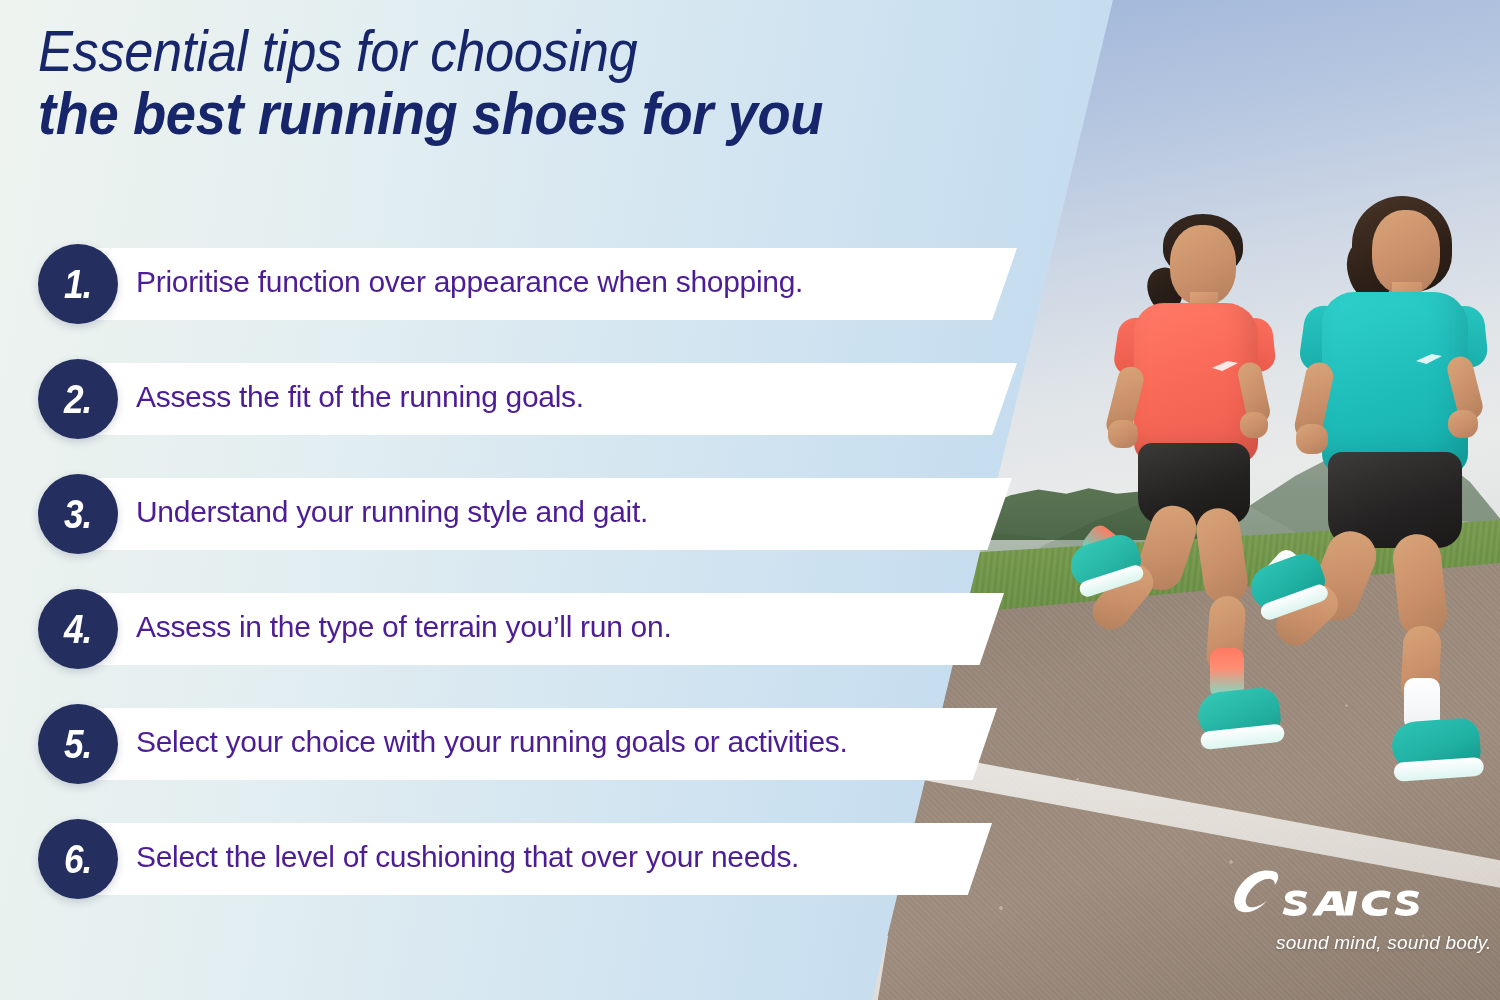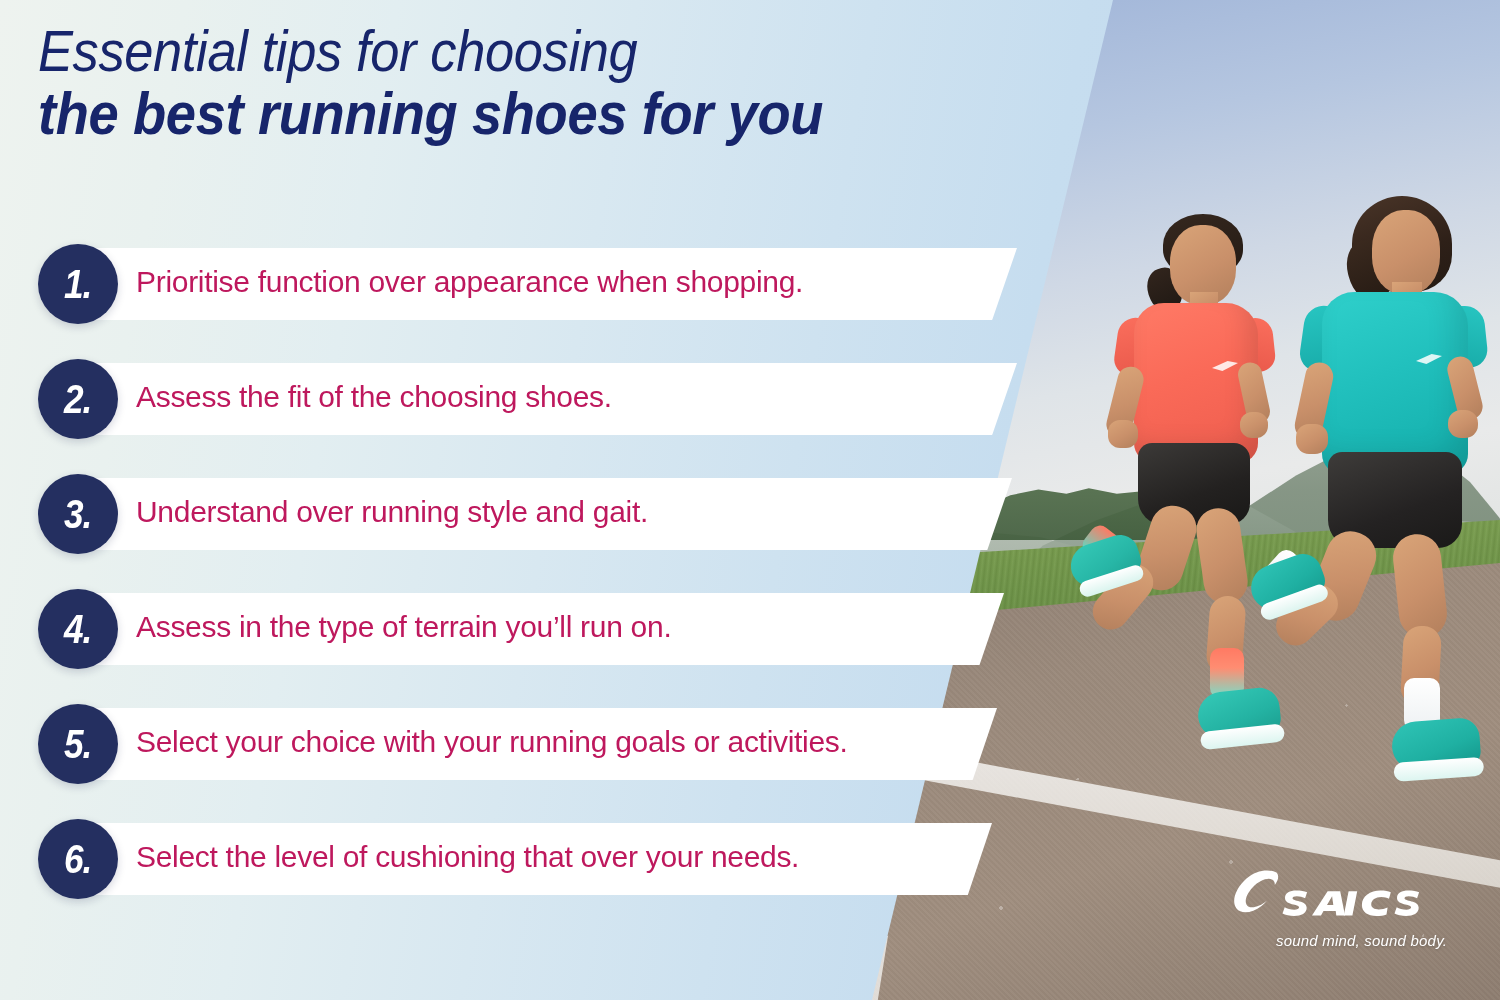--- a/index.html
+++ b/index.html
@@ -253,34 +253,34 @@
     font-size:40px;
     font-weight:bold;
     font-style:italic;
     letter-spacing:-1px;
     transform:scaleX(.88);
     line-height:1;
   }
   .tip-text {
     position:absolute; left:136px; top:0; height:68px;
     display:flex; align-items:center;
-    color:#be185d;
+    color:#4c1d95;
     font-size:30px;
     font-weight:400;
     letter-spacing:-0.3px;
     white-space:nowrap;
     z-index:1;
   }
 
   
   .brand { position:absolute; left:1228px; top:866px; width:250px; height:100px; }
   .brand-mark { position:absolute; left:0; top:0; }
   .brand-tag {
     position:absolute; left:48px; top:66px;
-    color:#ffffff; font-size:15px; font-style:italic;
+    color:#ffffff; font-size:19px; font-style:italic;
     letter-spacing:.2px;
     text-shadow:0 1px 3px rgba(0,0,0,.25);
     white-space:nowrap;
   }
 </style>
 </head>
 <body>
 
 <div id="stage">
 
@@ -362,29 +362,29 @@
         <span class="tip-num">1.</span>
       </div>
       <div class="tip-text">Prioritise function over appearance when shopping.</div>
     </div>
 
     <div class="tip-row" style="top:363px;">
       <div class="tip-bar" style="width:955px; clip-path:polygon(0 0, 100% 0, 97.4% 100%, 0 100%);"></div>
       <div class="tip-circle">
         <span class="tip-num">2.</span>
       </div>
-      <div class="tip-text">Assess the fit of the choosing shoes.</div>
+      <div class="tip-text">Assess the fit of the running goals.</div>
     </div>
 
     <div class="tip-row" style="top:478px;">
       <div class="tip-bar" style="width:950px; clip-path:polygon(0 0, 100% 0, 97.4% 100%, 0 100%);"></div>
       <div class="tip-circle">
         <span class="tip-num">3.</span>
       </div>
-      <div class="tip-text">Understand over running style and gait.</div>
+      <div class="tip-text">Understand your running style and gait.</div>
     </div>
 
     <div class="tip-row" style="top:593px;">
       <div class="tip-bar" style="width:942px; clip-path:polygon(0 0, 100% 0, 97.4% 100%, 0 100%);"></div>
       <div class="tip-circle">
         <span class="tip-num">4.</span>
       </div>
       <div class="tip-text">Assess in the type of terrain you’ll run on.</div>
     </div>
 

